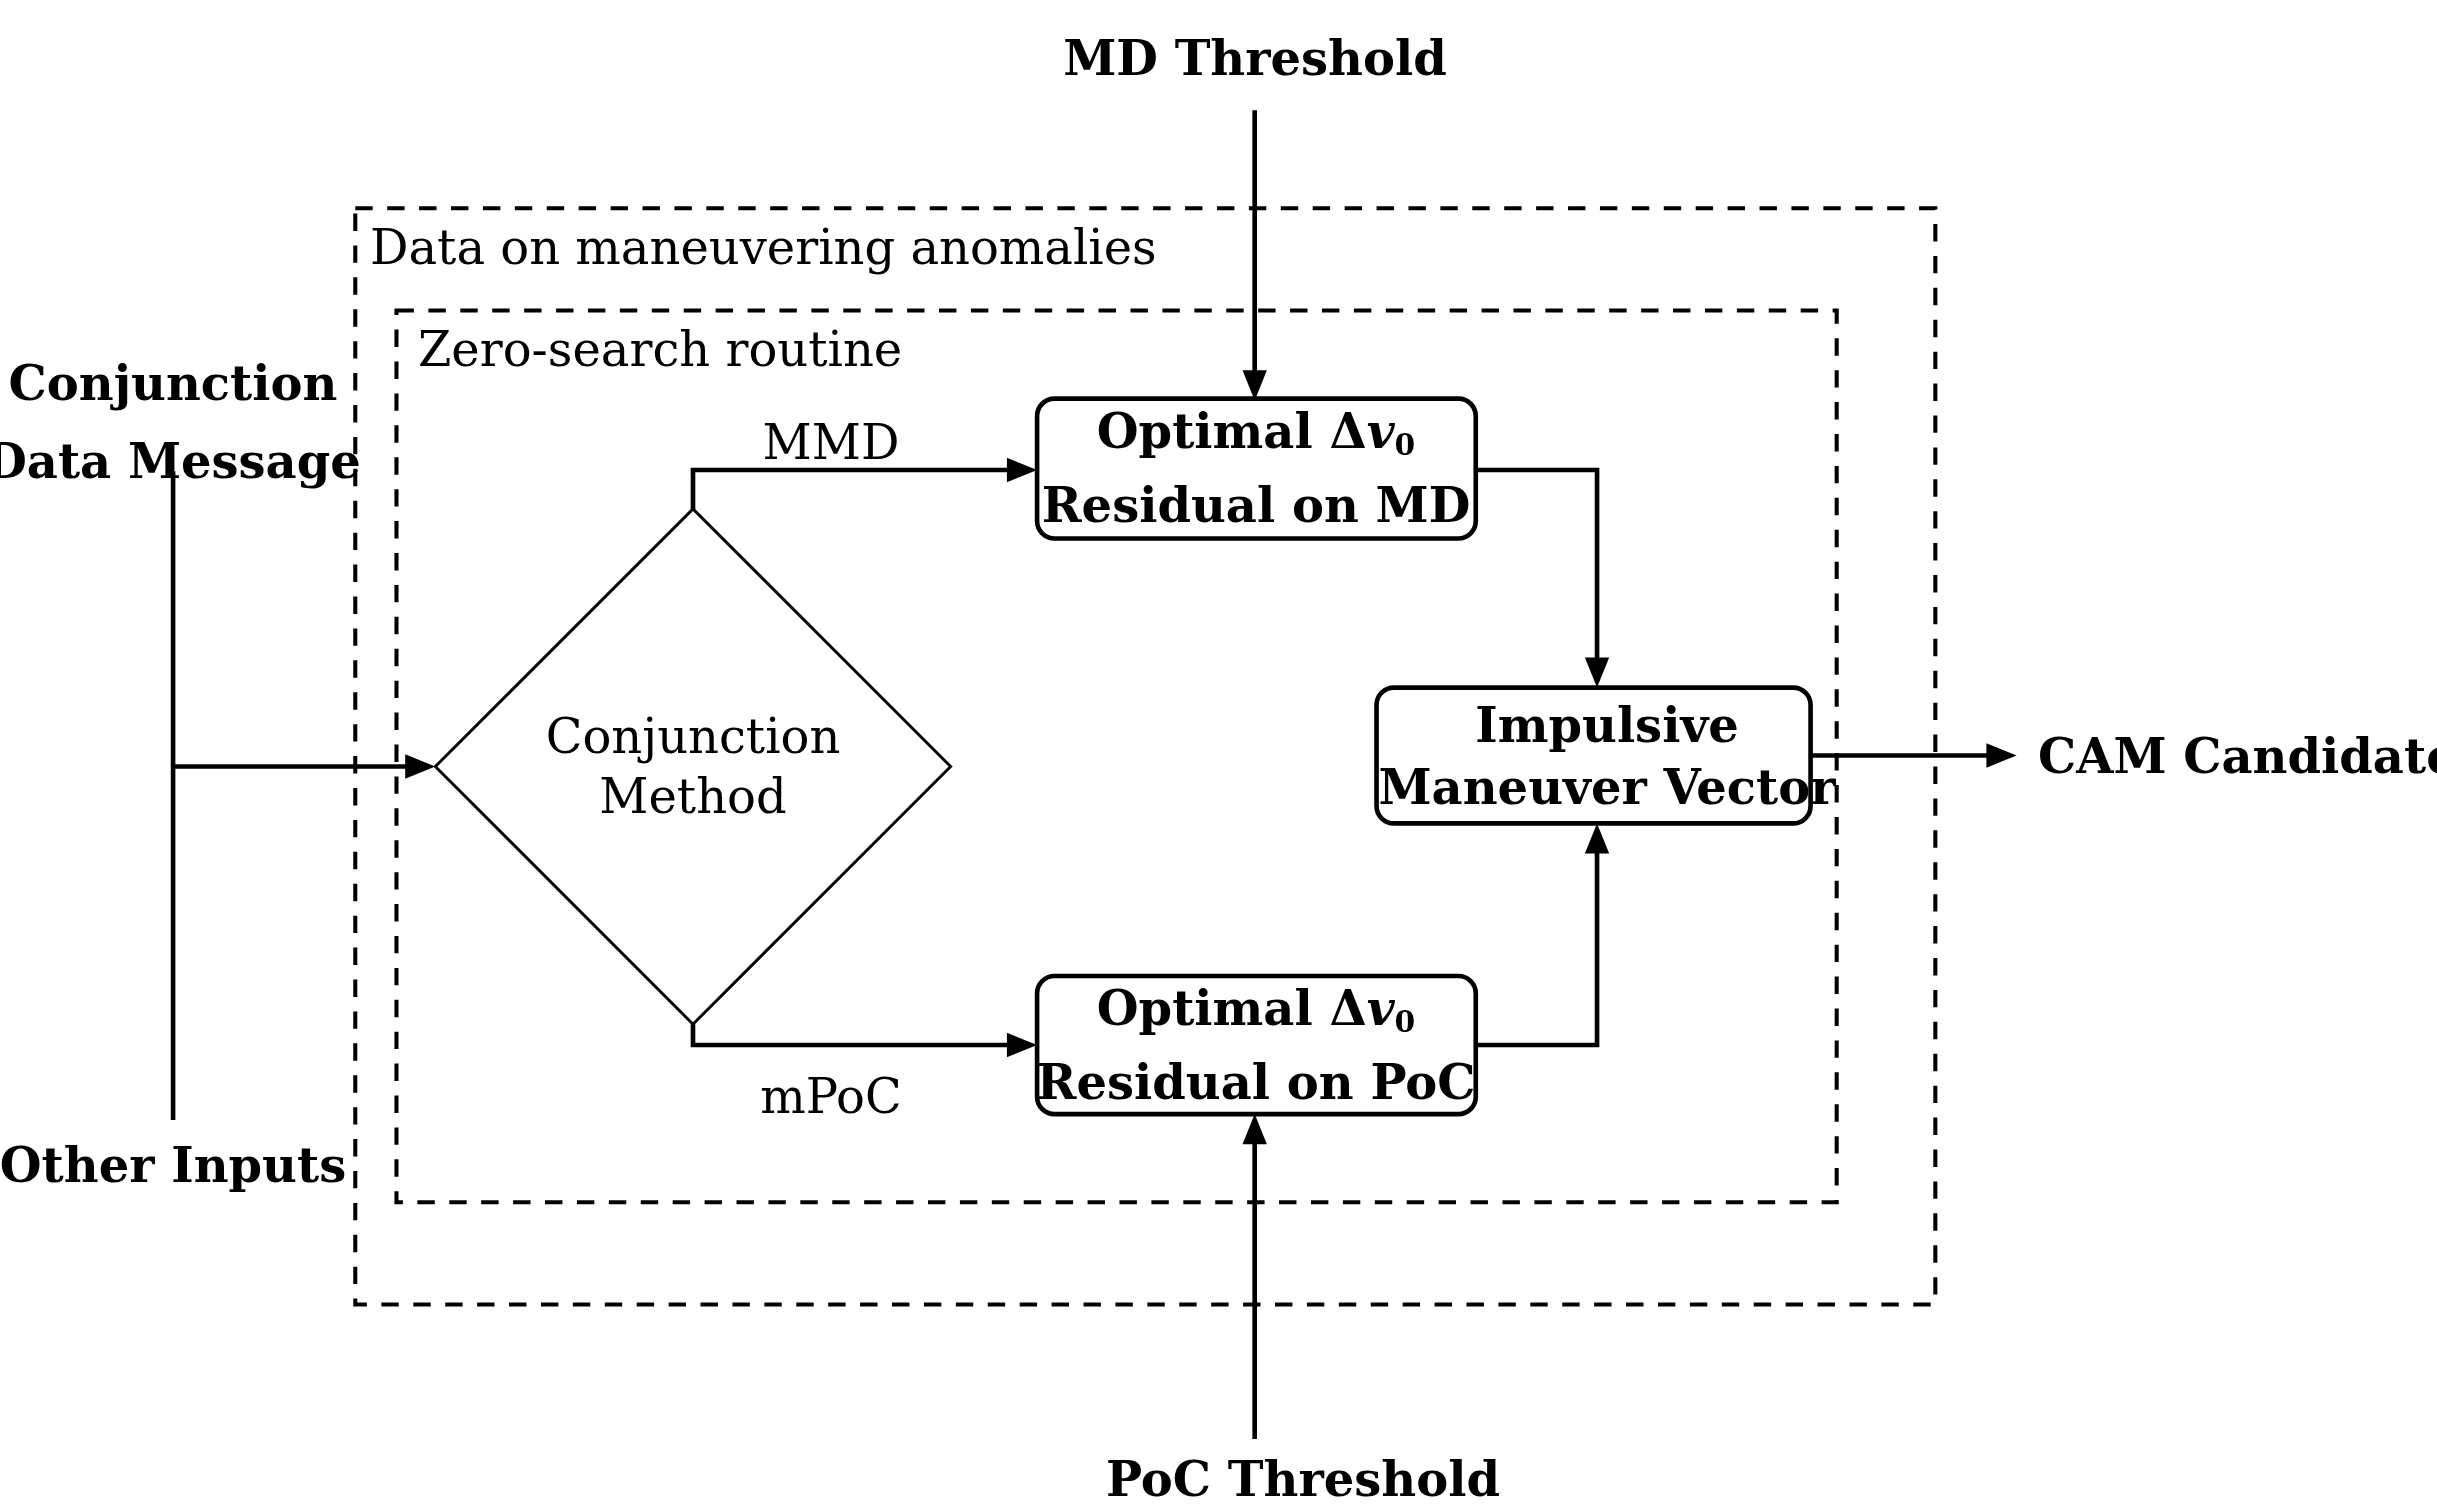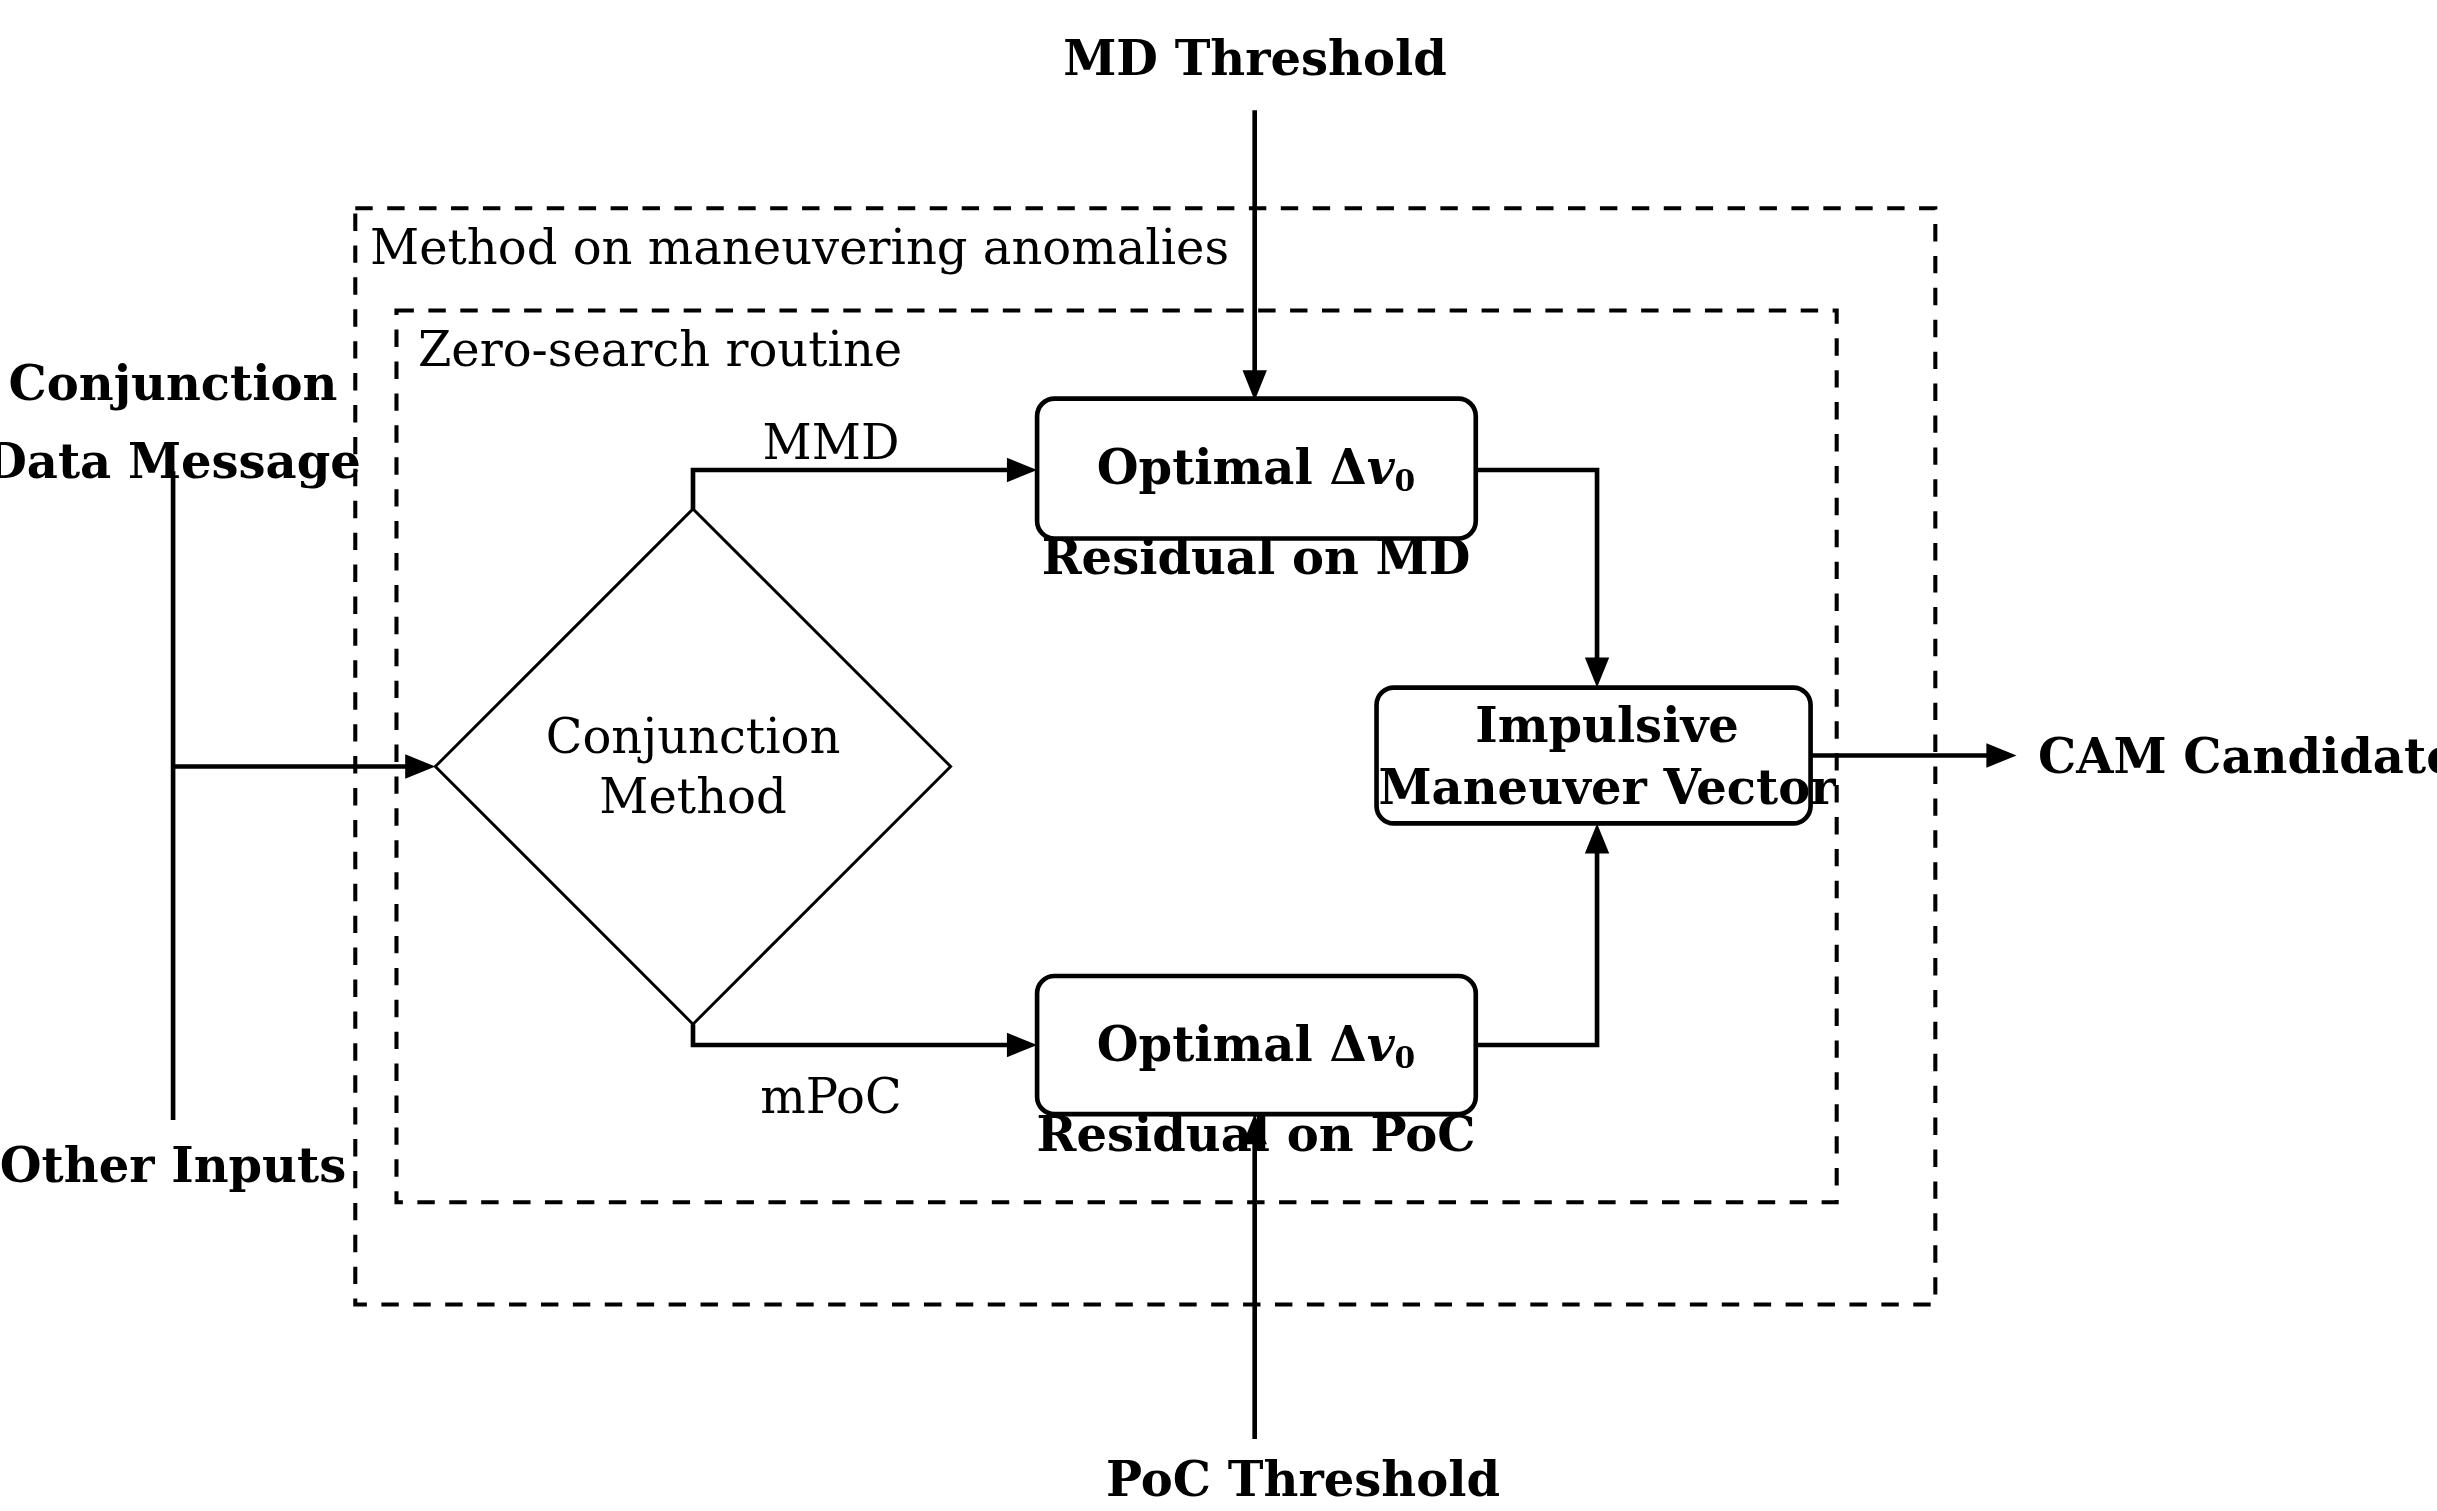--- a/index.html
+++ b/index.html
@@ -18,21 +18,21 @@
     font-size:48px;
     line-height:1.22;
     color:#000000;
   }
   .bold{font-weight:bold;}
   .center-xy{transform:translate(-50%,-50%);text-align:center;}
   .center-y{transform:translate(0,-50%);}
   .two-line{white-space:pre-line;}
   .conj{line-height:78px;}
   .diamond-text{line-height:60px;}
-  .box-text{line-height:76px;margin-top:44px;}
+  .box-text{line-height:60px;}
   .imv-text{line-height:62px;}
   .dv-var{font-style:italic;}
   .dv-sub{font-size:0.62em;vertical-align:-0.22em;}
 </style>
 </head>
 <body>
 
 <div class="canvas">
 
   <svg width="2438" height="1511" viewBox="0 0 4201 2604">
@@ -93,21 +93,21 @@
 
   <div class="lbl bold center-xy conj two-line" style="left:173px;top:422px;">Conjunction
 Data Message</div>
 
   <div class="lbl bold center-xy" style="left:173px;top:1165px;">Other Inputs</div>
 
   <div class="lbl bold center-y" style="left:2038px;top:756px;">CAM Candidates</div>
 
   <div class="lbl bold center-xy" style="left:1255px;top:1479px;margin-left:48px;">PoC Threshold</div>
 
-  <div class="lbl" style="left:370px;top:218px;">Method on maneuvering anomalies</div>
+  <div class="lbl" style="left:370px;top:218px;">Data on maneuvering anomalies</div>
 
   <div class="lbl" style="left:418px;top:320px;">Zero-search routine</div>
 
   <div class="lbl center-xy" style="left:831px;top:442px;">MMD</div>
 
   <div class="lbl center-xy" style="left:831px;top:1096px;">mPoC</div>
 
   <div class="lbl center-xy diamond-text two-line" style="left:693px;top:766px;">Conjunction
 Method</div>
 

